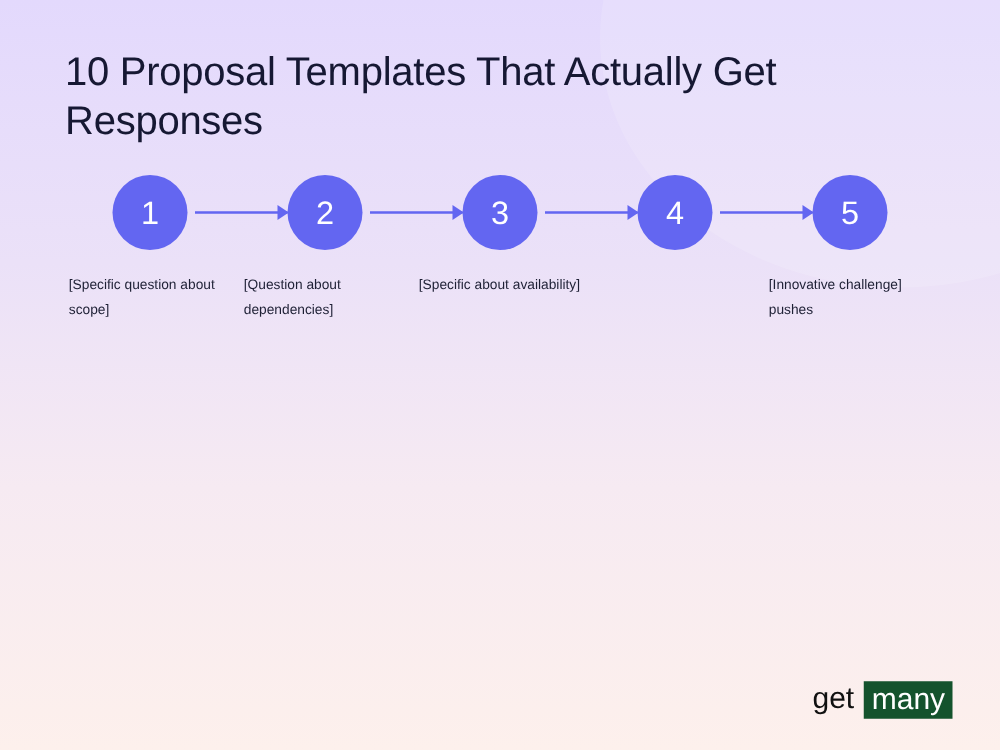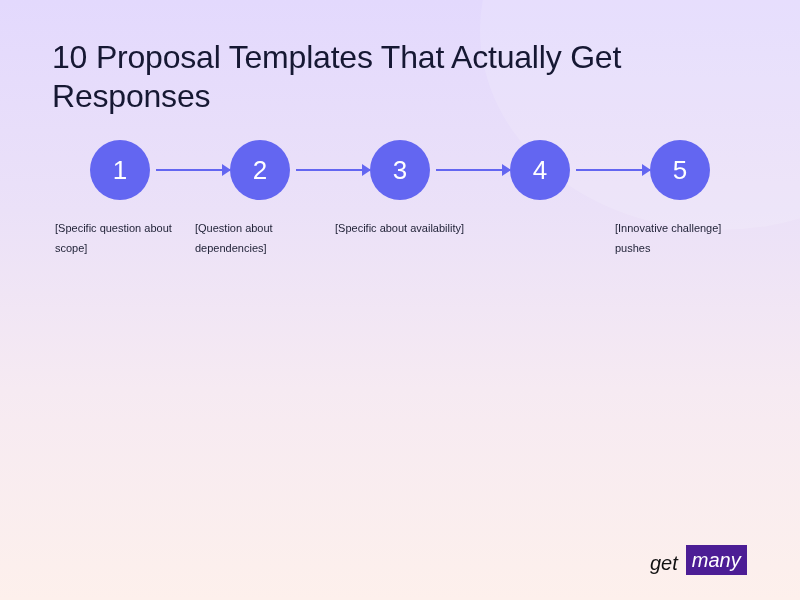--- a/index.html
+++ b/index.html
@@ -81,27 +81,26 @@
       width: 0; height: 0;
       border-top: 6px solid transparent;
       border-bottom: 6px solid transparent;
       border-left: 9px solid #6366F1;
     }
     .logo {
       position: absolute;
       left: 650px;
       top: 545px;
       display: flex;
-      align-items: flex-end;
-      font-size: 20px;
-      font-style: italic;
+      align-items: flex-start;
+      font-size: 24px;
     }
     .logo-get { color: #111111; margin-right: 8px; }
     .logo-many {
-      background: #4c1d95;
+      background: #14532d;
       color: #FFFFFF;
       padding: 0 6px;
       height: 30px;
       line-height: 30px;
     }
   </style>
 </head>
 <body>
 
 <div class="deco-circle"></div>

